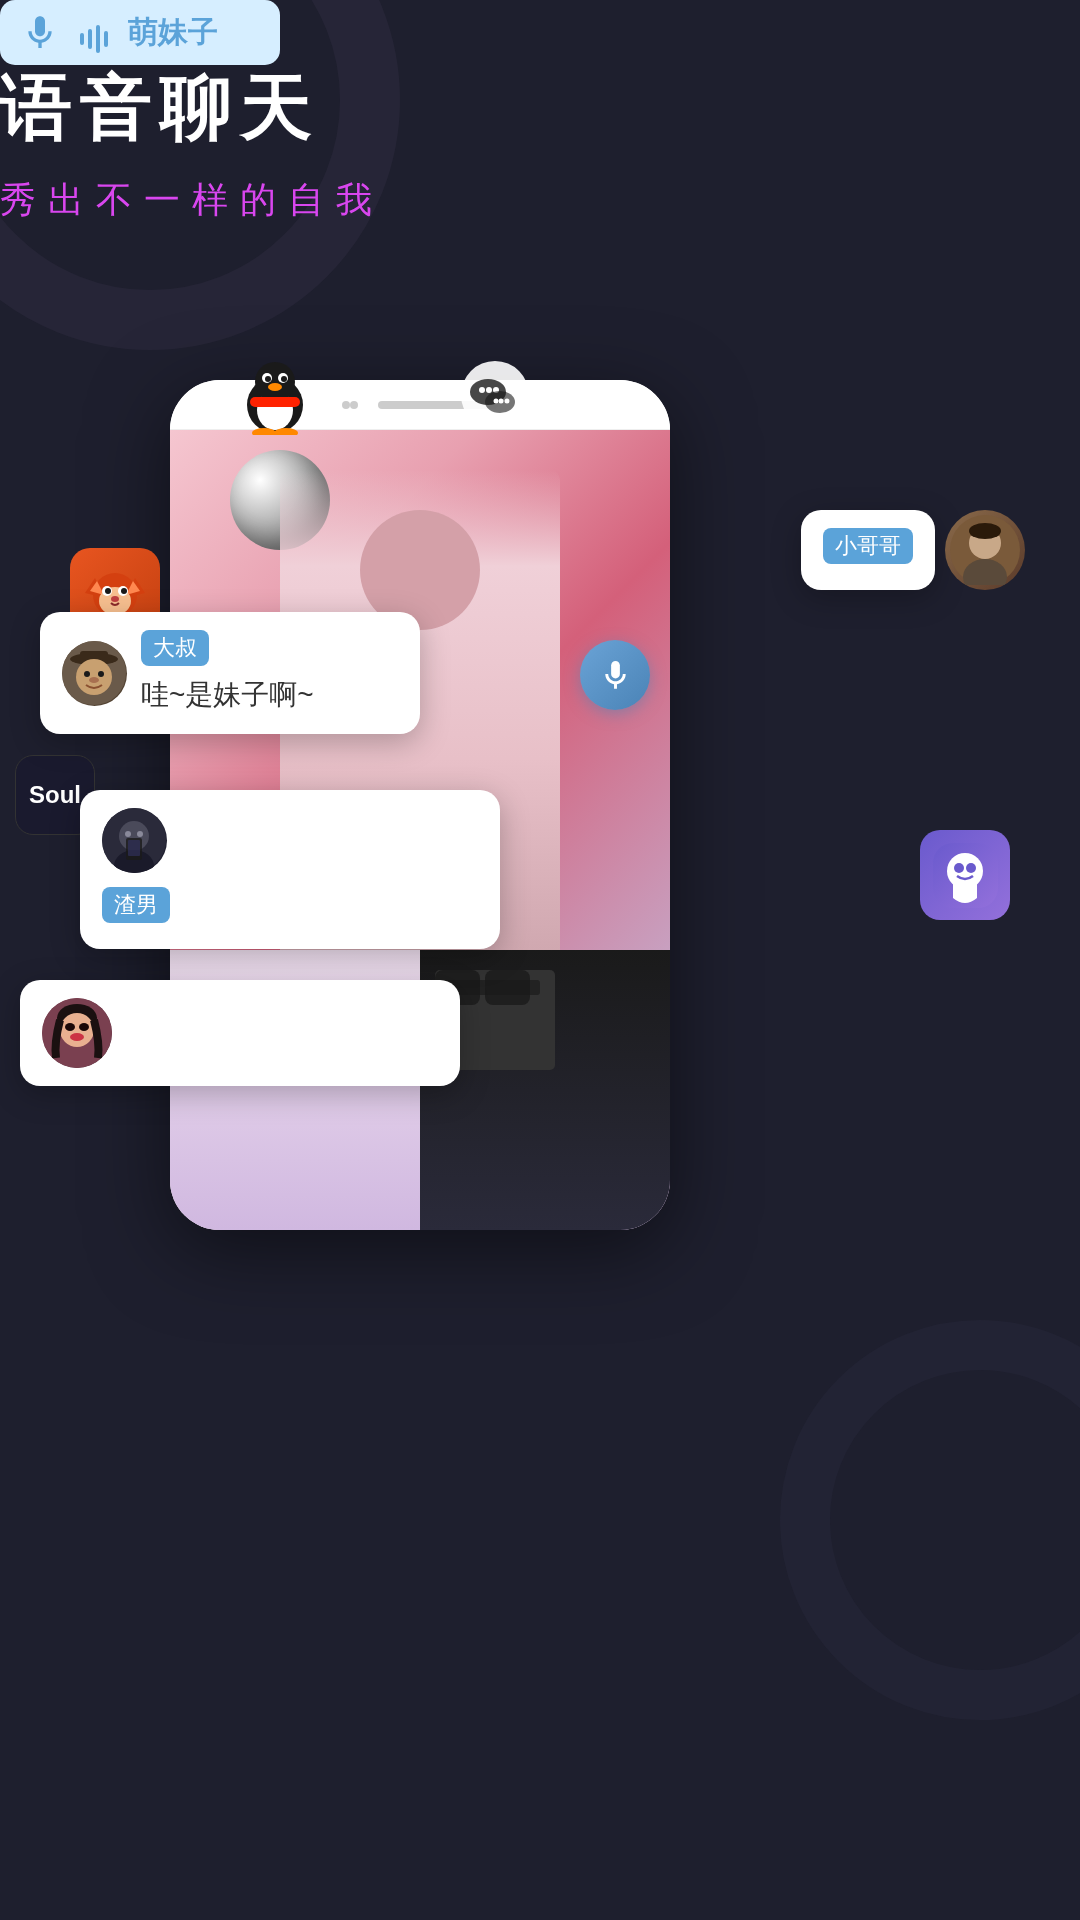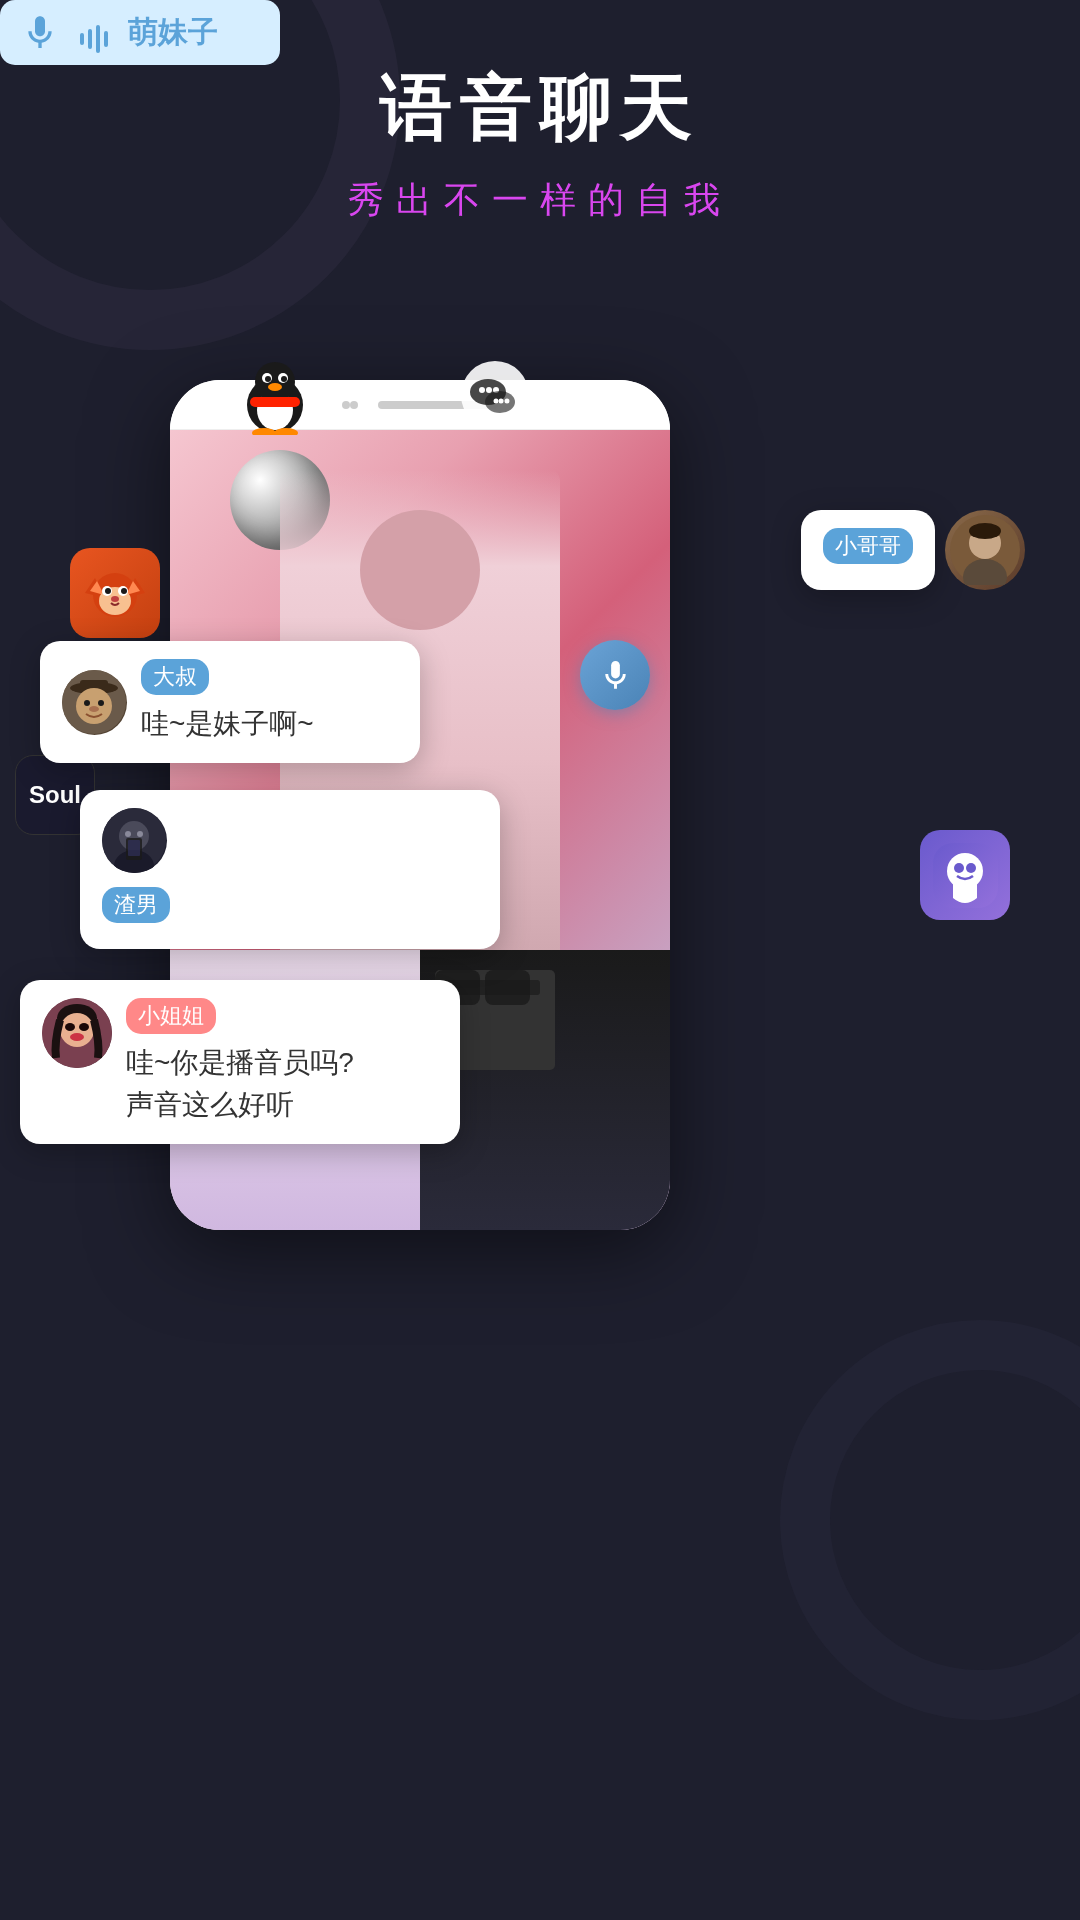--- a/index.html
+++ b/index.html
@@ -34,21 +34,21 @@
       bottom: 200px;
       right: -100px;
     }
 
     
     .title-section {
       position: absolute;
       top: 60px;
       left: 0;
       right: 0;
-      text-align: center;
+      text-align: left;
       z-index: 10;
     }
     .main-title {
       font-size: 72px;
       font-weight: bold;
       color: #ffffff;
       letter-spacing: 8px;
       margin-bottom: 20px;
     }
     .sub-title {
@@ -190,36 +190,36 @@
 
     .bubble-header {
       display: flex;
       align-items: center;
       margin-bottom: 8px;
       gap: 10px;
     }
 
     .name-tag {
       padding: 3px 12px;
-      border-radius: 15px;
+      border-radius: 8px;
       font-size: 22px;
       font-weight: 500;
       color: #ffffff;
     }
 
     .bubble-text {
       font-size: 28px;
       color: #333333;
       line-height: 1.5;
       font-weight: 500;
     }
 
     
     .bubble-dashu {
-      top: 641px;
+      top: 612px;
       left: 40px;
       width: 380px;
     }
 
     
     .bubble-zhenan {
       top: 790px;
       left: 80px;
       width: 420px;
     }
@@ -570,20 +570,14 @@
 
         <ellipse cx="28" cy="29" rx="5" ry="4" fill="#1a0808"></ellipse>
         <ellipse cx="42" cy="29" rx="5" ry="4" fill="#1a0808"></ellipse>
 
         <ellipse cx="35" cy="39" rx="7" ry="4" fill="#cc3344"></ellipse>
 
         <path d="M 18 22 Q 12 45 14 60" stroke="#1a1010" stroke-width="8" fill="none"></path>
         <path d="M 52 22 Q 58 45 56 60" stroke="#1a1010" stroke-width="8" fill="none"></path>
       </svg>
     </div>
-    <div>
-      <span class="name-tag" style="background:#ff8888;display:inline-block;margin-bottom:8px;">小姐姐</span>
-      <div class="bubble-text">
-        哇~你是播音员吗?<br>声音这么好听
-      </div>
-    </div>
   </div>
 </div>
 
 </body></html>

